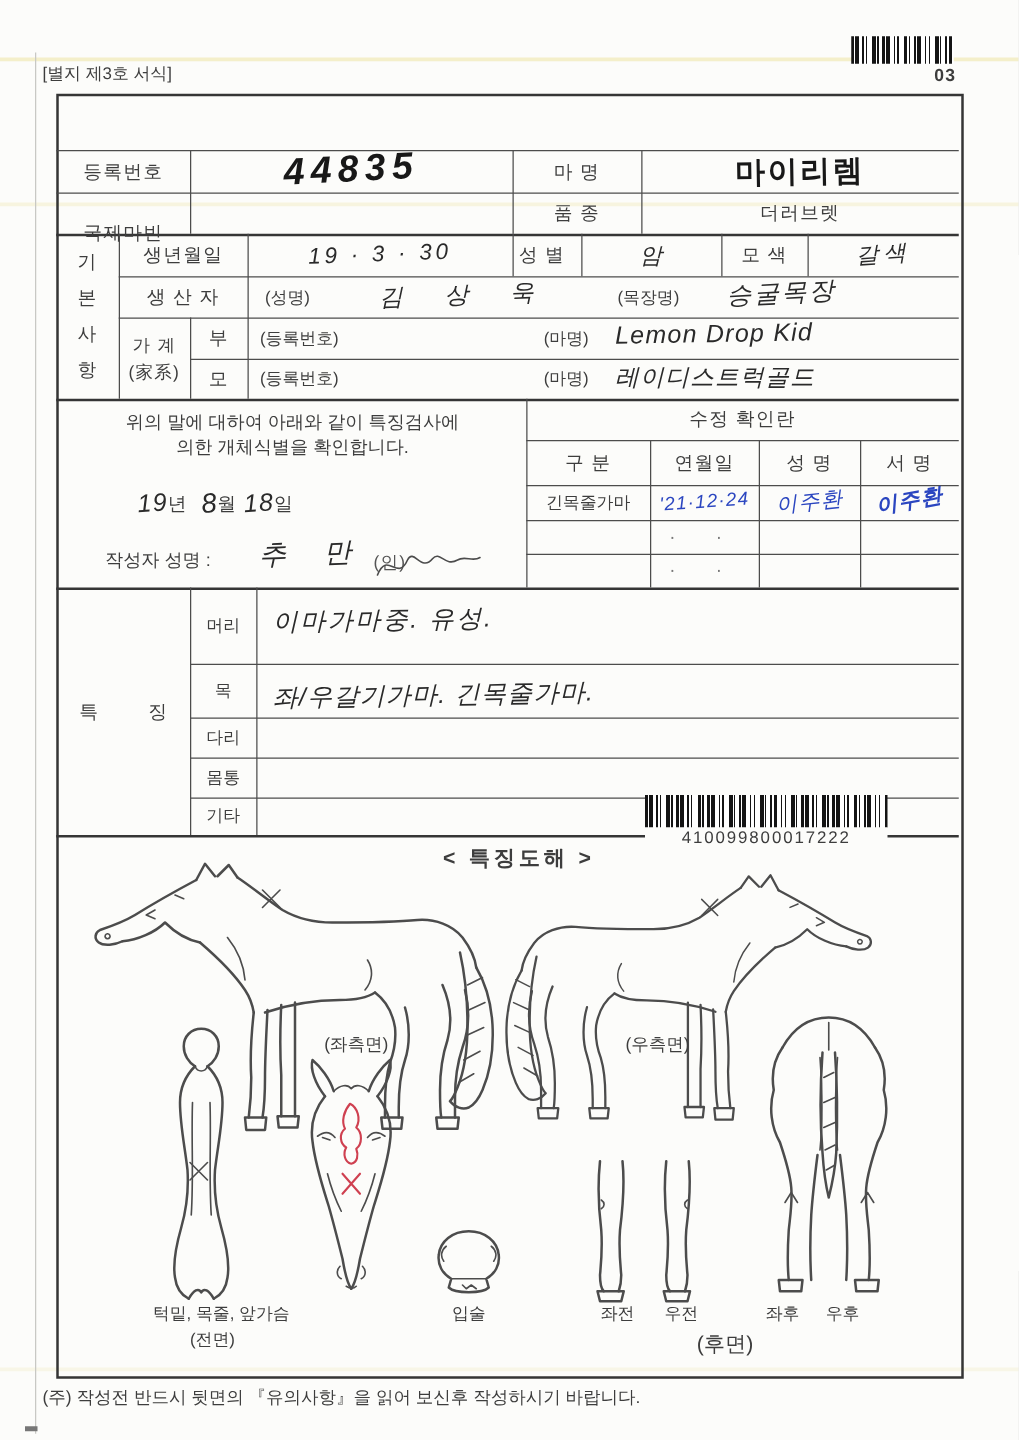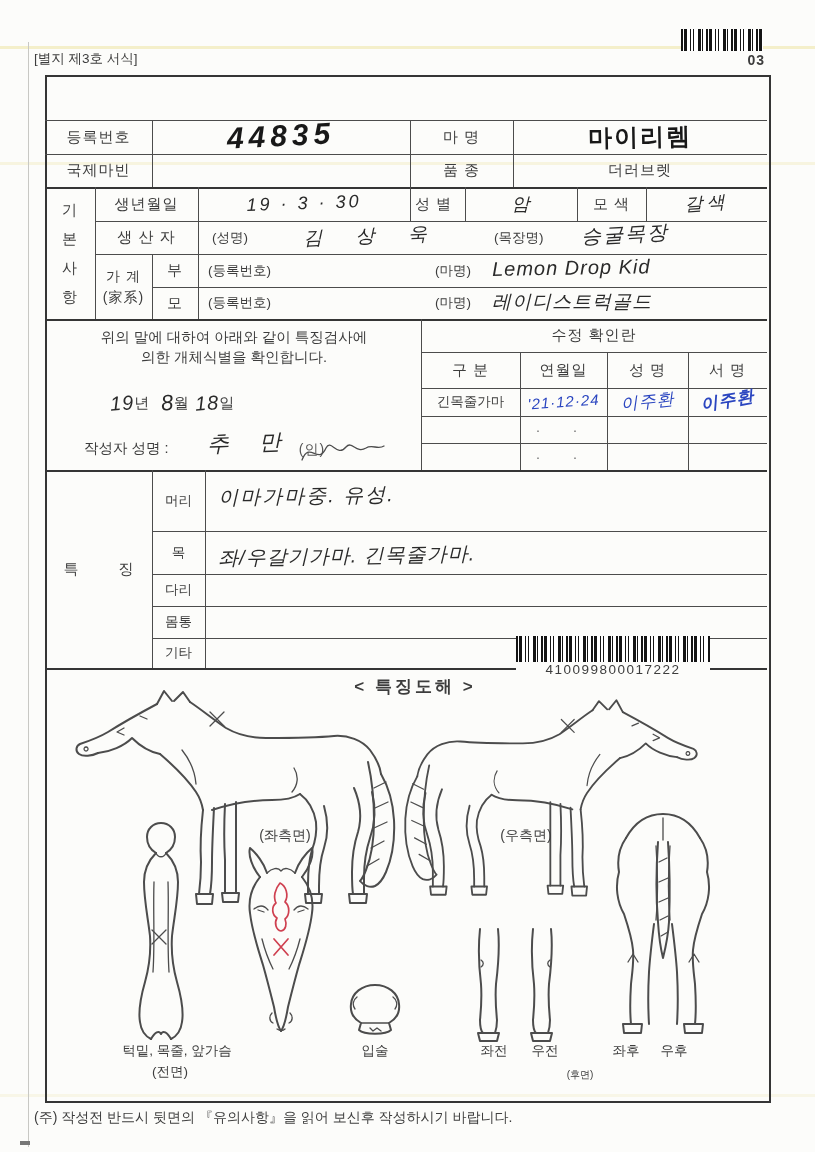--- a/index.html
+++ b/index.html
@@ -52,21 +52,21 @@
   <div class="lineh thick" style="left:45px;top:187px;width:722px"></div>
   <div class="linev" style="left:152px;top:120px;height:67px"></div>
   <div class="linev" style="left:410px;top:120px;height:67px"></div>
   <div class="linev" style="left:513px;top:120px;height:67px"></div>
 
   <div class="cell" style="left:45px;top:120px;width:107px;height:34px">등록번호</div>
   <div class="cell marker hw" style="left:152px;top:118px;width:258px;height:36px;font-size:30px;letter-spacing:5px;transform:rotate(-3deg)">44835</div>
   <div class="cell" style="left:410px;top:120px;width:103px;height:34px">마  명</div>
   <div class="cell marker" style="left:513px;top:119px;width:254px;height:35px;font-size:24px;letter-spacing:2px;transform:rotate(-1deg)">마이리렘</div>
 
-  <div class="cell" style="left:45px;top:154px;width:107px;height:33px">국제마빈</div>
+  <div class="cell" style="left:45px;top:170px;width:107px;height:33px">국제마빈</div>
   <div class="cell" style="left:152px;top:154px;width:258px;height:33px"></div>
   <div class="cell" style="left:410px;top:154px;width:103px;height:33px">품  종</div>
   <div class="cell" style="left:513px;top:154px;width:254px;height:33px">더러브렛</div>
 
   <div class="lineh" style="left:95px;top:221px;width:672px"></div>
   <div class="lineh" style="left:95px;top:254px;width:672px"></div>
   <div class="lineh" style="left:152px;top:287px;width:615px"></div>
   <div class="lineh thick" style="left:45px;top:319px;width:722px"></div>
   <div class="linev" style="left:95px;top:187px;height:132px"></div>
   <div class="linev" style="left:198px;top:187px;height:132px"></div>
@@ -276,17 +276,17 @@
     <path d="M94,26 C101,36 103,48 101,60 C105,74 103,90 96,102 C92,114 88,126 87,138 C86,150 88,162 89,172 C90,188 90,202 89,212"></path>
     <path d="M78,212 L97,212 L96,221 L79,221 Z"></path>
     <path d="M66,112 C68,128 70,144 71,160 C72,178 72,196 71,212"></path>
     <path class="thin" d="M57,6 L57,28 M50,34 C52,62 52,88 50,108 M64,34 C62,62 62,88 64,108"></path>
     <path d="M52,30 C50,58 50,86 52,110 C53,126 55,138 57,146 M62,30 C64,58 64,86 63,110 C62,126 59,138 57,146"></path>
     <path class="thin" d="M53,50 l8,-4 M53,70 l9,-4 M53,90 l9,-4 M54,108 l8,-4 M55,124 l7,-4"></path>
     <path class="thin" d="M22,150 l5,-8 5,8 M83,150 l5,-8 5,8"></path>
   </svg>
   <div class="cell" style="left:604px;top:1042px;width:44px;height:18px;font-size:13.5px;letter-spacing:0">좌후</div>
   <div class="cell" style="left:652px;top:1042px;width:44px;height:18px;font-size:13.5px;letter-spacing:0">우후</div>
-  <div class="cell" style="left:548px;top:1066px;width:64px;height:18px;font-size:10px;letter-spacing:0">(후면)</div>
+  <div class="cell" style="left:548px;top:1066px;width:64px;height:18px;font-size:17px;letter-spacing:0">(후면)</div>
 
   <div class="cell left" style="left:34px;top:1108px;width:720px;height:20px;font-size:14px;letter-spacing:0">(주) 작성전 반드시 뒷면의 『유의사항』을 읽어 보신후 작성하시기 바랍니다.</div>
 
 </div>
 
 </body></html>

